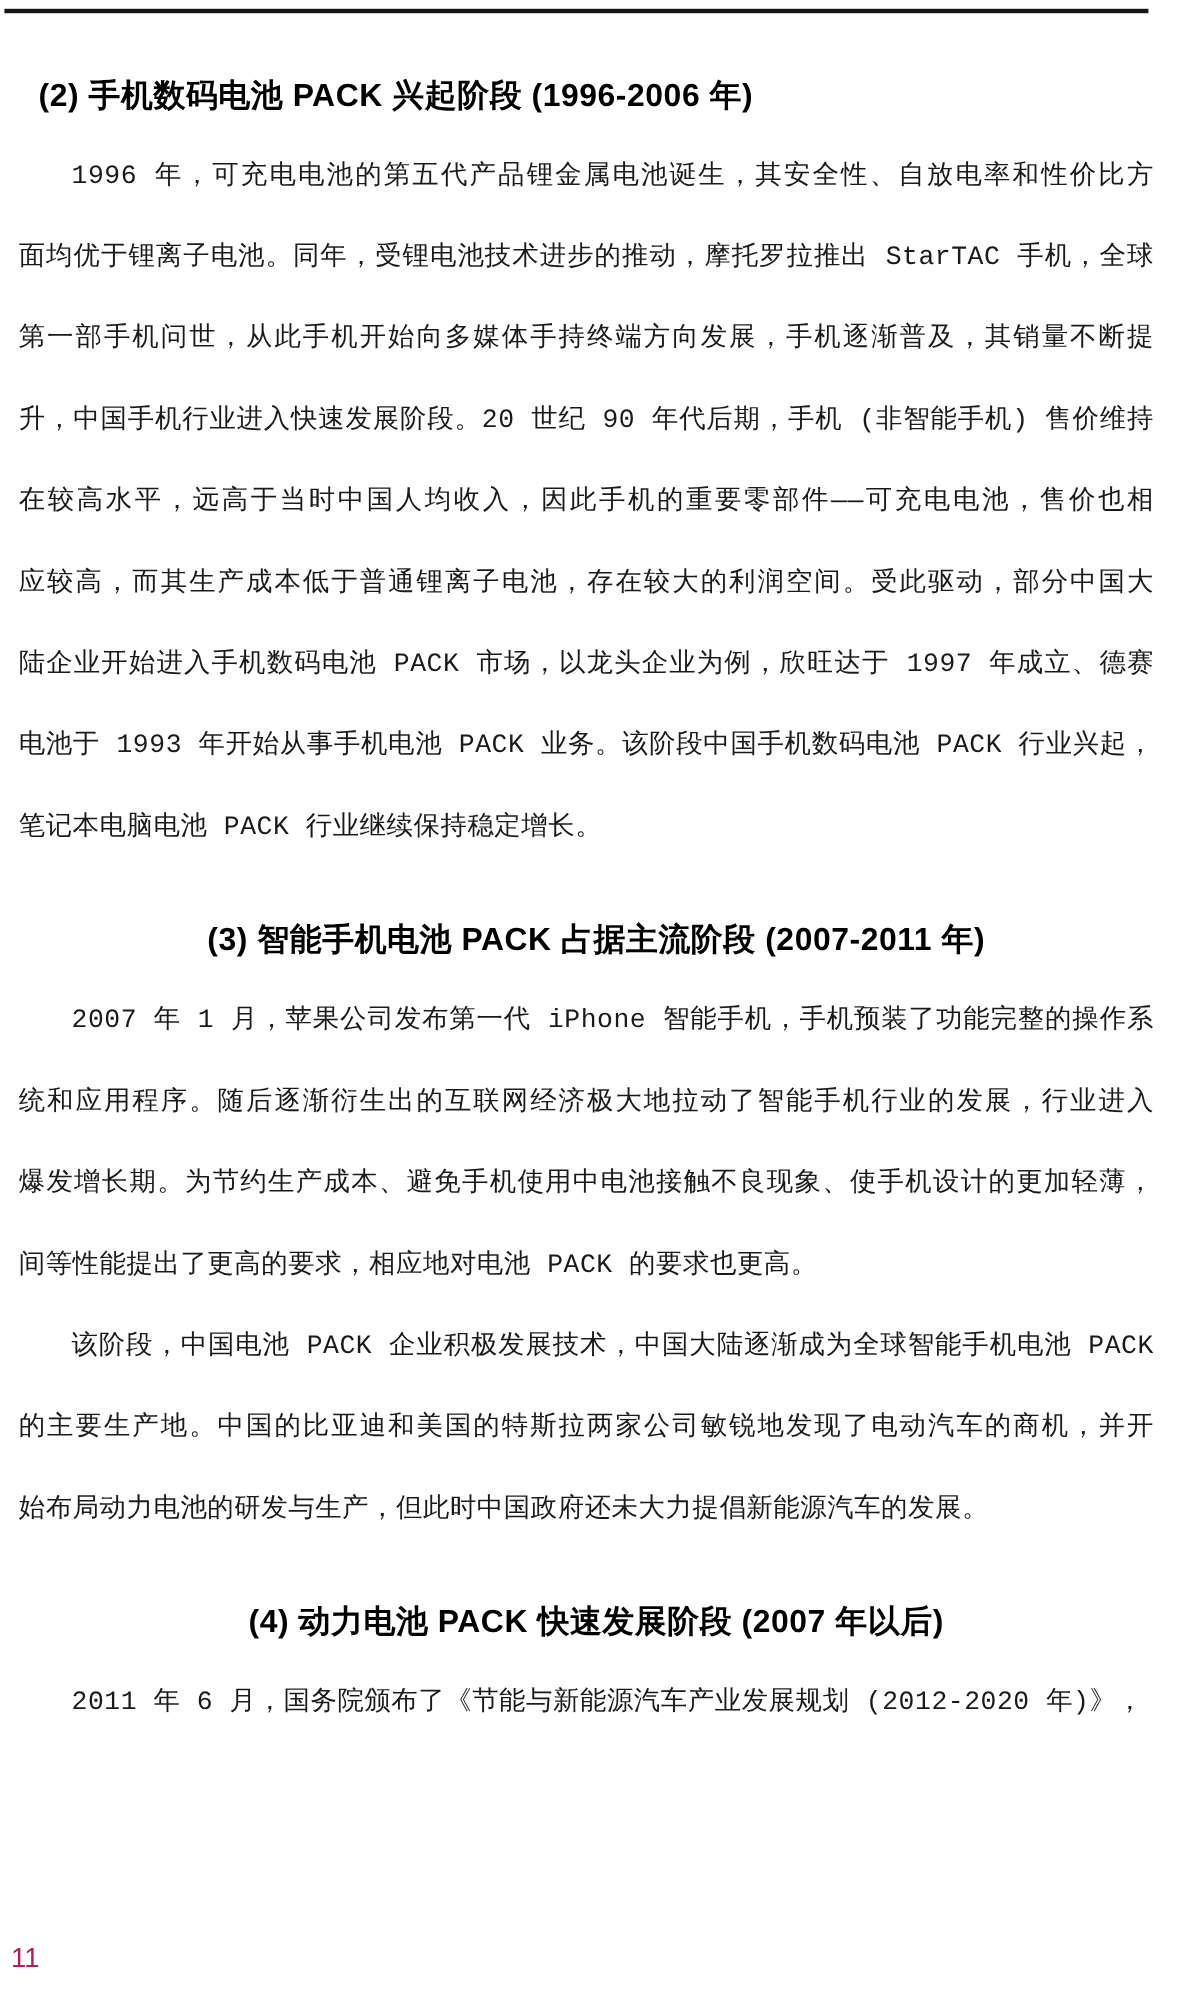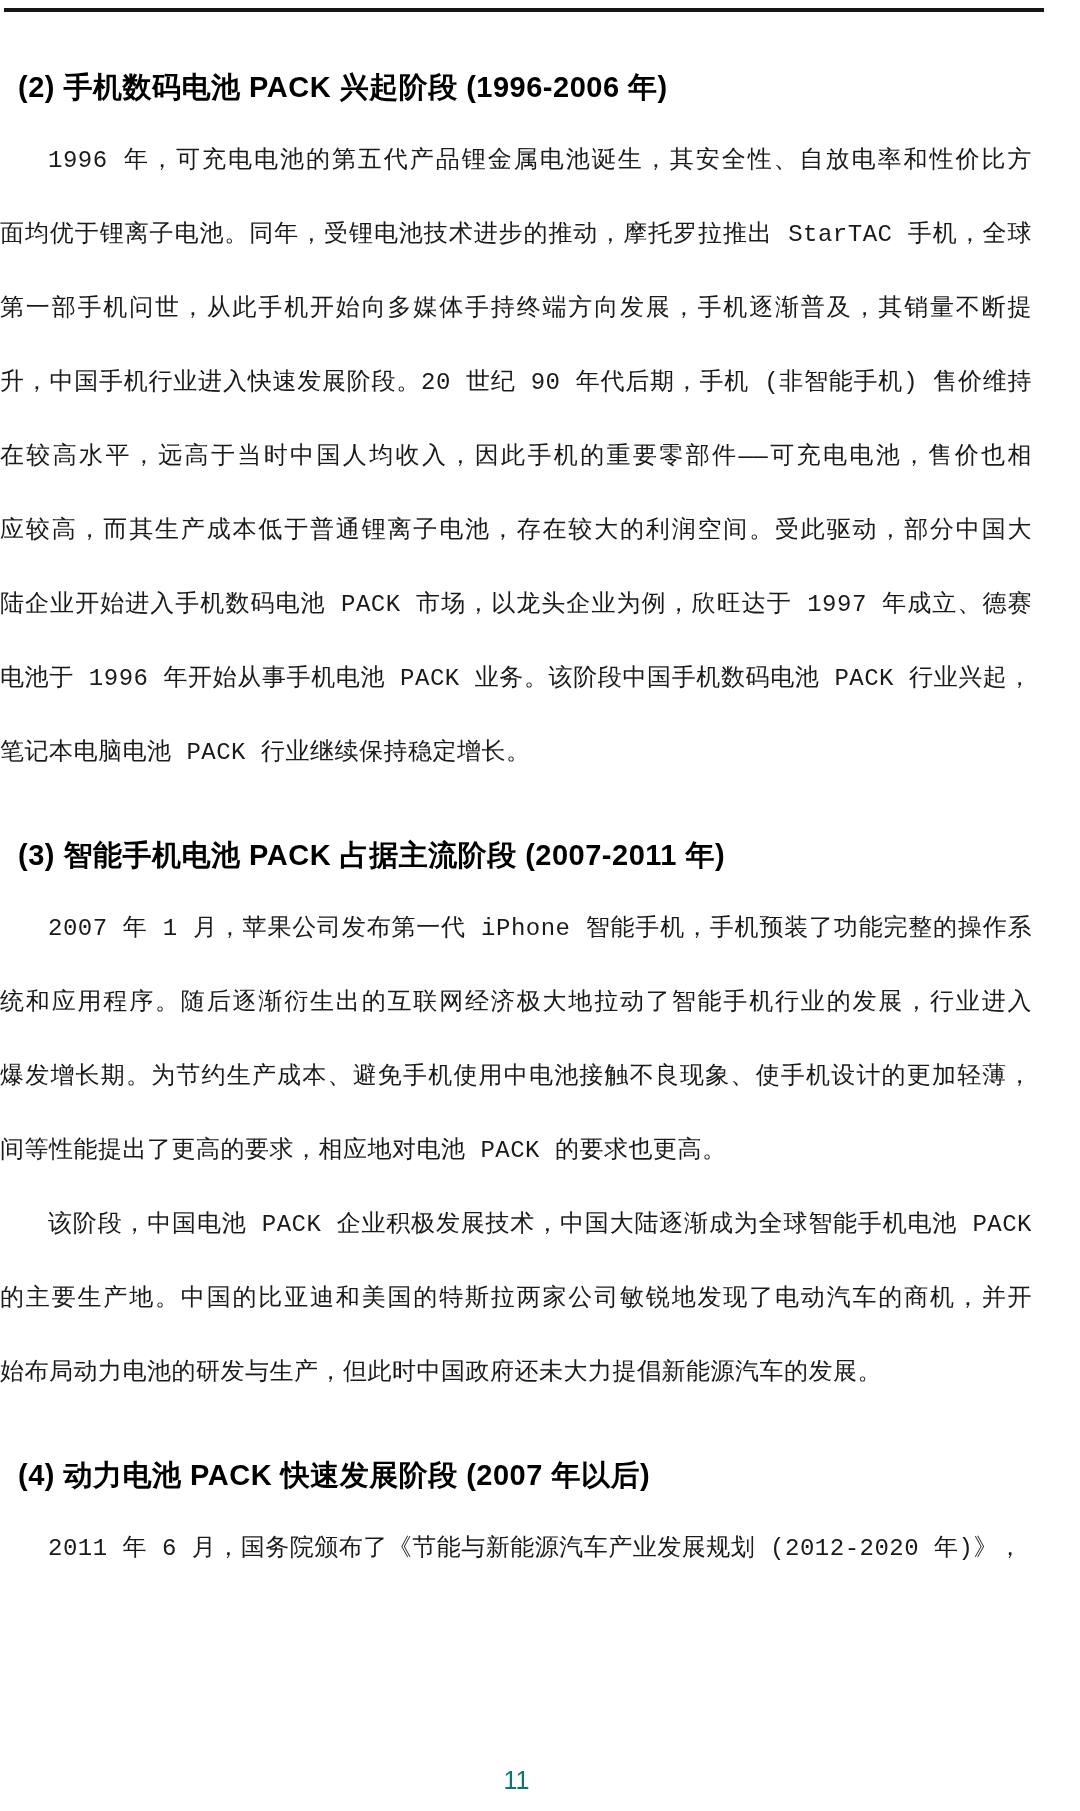--- a/index.html
+++ b/index.html
@@ -20,36 +20,37 @@
       position: absolute;
       top: 8px;
       left: 4px;
       width: 1040px;
       height: 4px;
       background: #161616;
     }
     .content {
       position: absolute;
       top: 50px;
-      left: 0;
+      left: 17px;
       width: 1032px;
     }
     .heading {
       font-size: 29px;
       font-weight: bold;
       color: #000000;
       line-height: 74px;
       height: 74px;
       margin: 0;
       padding-left: 18px;
       white-space: nowrap;
       letter-spacing: 0.5px;
     }
     .heading.spaced {
       margin-top: 28px;
+      text-align: center;
     }
     .para {
       margin: 0;
     }
     .line {
       font-size: 24px;
       line-height: 74px;
       height: 74px;
       text-align: justify;
       text-align-last: justify;
@@ -62,25 +63,25 @@
     .line.last {
       text-align: center;
       text-align-last: left;
     }
     .footer {
       position: absolute;
       top: 1760px;
       left: 10px;
       width: 1013px;
       display: flex;
-      justify-content: center;
+      justify-content: flex-start;
       align-items: flex-start;
       font-size: 25px;
       line-height: 40px;
-      color: #0f766e;
+      color: #be185d;
     }
   </style>
 </head>
 <body>
 
 <div class="page">
 
   <div class="top-rule"></div>
 
   <div class="content">
@@ -88,21 +89,21 @@
     <h2 class="heading">(2) 手机数码电池 PACK 兴起阶段 (1996-2006 年)</h2>
 
     <div class="para">
       <div class="line first">1996 年，可充电电池的第五代产品锂金属电池诞生，其安全性、自放电率和性价比方</div>
       <div class="line">面均优于锂离子电池。同年，受锂电池技术进步的推动，摩托罗拉推出 StarTAC 手机，全球</div>
       <div class="line">第一部手机问世，从此手机开始向多媒体手持终端方向发展，手机逐渐普及，其销量不断提</div>
       <div class="line">升，中国手机行业进入快速发展阶段。20 世纪 90 年代后期，手机 (非智能手机) 售价维持</div>
       <div class="line">在较高水平，远高于当时中国人均收入，因此手机的重要零部件——可充电电池，售价也相</div>
       <div class="line">应较高，而其生产成本低于普通锂离子电池，存在较大的利润空间。受此驱动，部分中国大</div>
       <div class="line">陆企业开始进入手机数码电池 PACK 市场，以龙头企业为例，欣旺达于 1997 年成立、德赛</div>
-      <div class="line">电池于 1996 年开始从事手机电池 PACK 业务。该阶段中国手机数码电池 PACK 行业兴起，</div>
+      <div class="line">电池于 1993 年开始从事手机电池 PACK 业务。该阶段中国手机数码电池 PACK 行业兴起，</div>
       <div class="line last">笔记本电脑电池 PACK 行业继续保持稳定增长。</div>
     </div>
 
     <h2 class="heading spaced">(3) 智能手机电池 PACK 占据主流阶段 (2007-2011 年)</h2>
 
     <div class="para">
       <div class="line first">2007 年 1 月，苹果公司发布第一代 iPhone 智能手机，手机预装了功能完整的操作系</div>
       <div class="line">统和应用程序。随后逐渐衍生出的互联网经济极大地拉动了智能手机行业的发展，行业进入</div>
       <div class="line">爆发增长期。为节约生产成本、避免手机使用中电池接触不良现象、使手机设计的更加轻薄，</div>
       <div class="line last">间等性能提出了更高的要求，相应地对电池 PACK 的要求也更高。</div>

